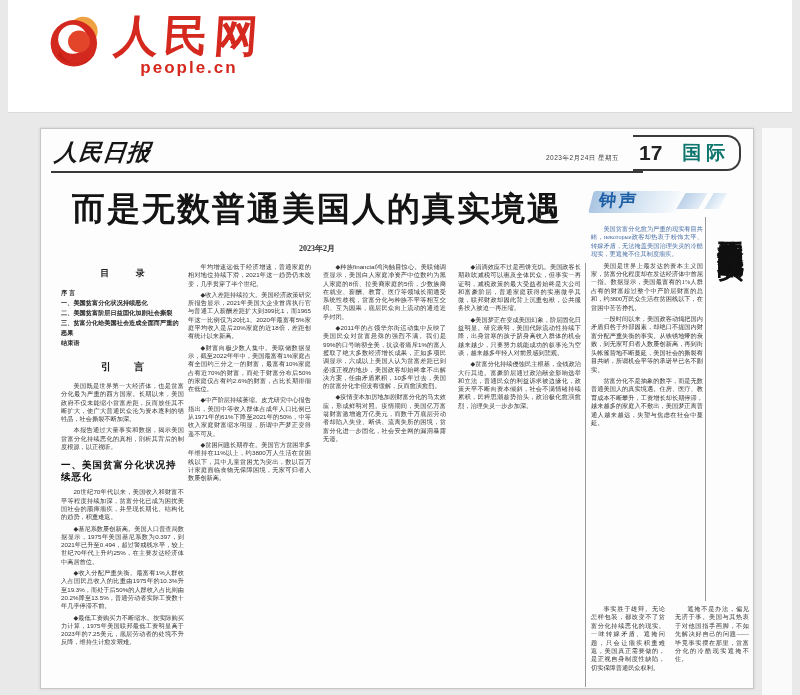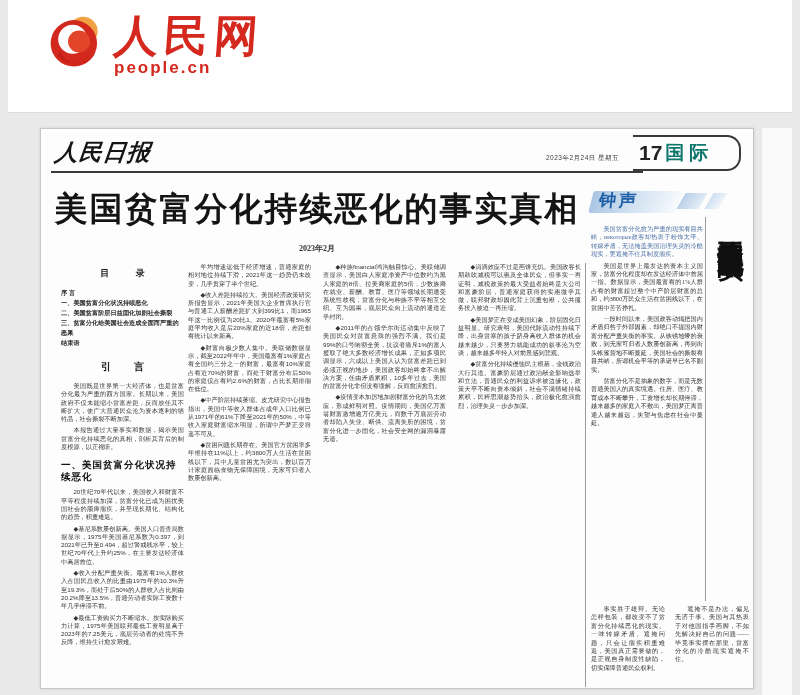--- a/index.html
+++ b/index.html
@@ -16,21 +16,21 @@
   .logo{position:absolute;left:38px;top:12px;display:flex;align-items:flex-start;cursor:pointer;}
   .logo-icon{display:block;}
   .logo-text{margin-left:10px;}
   .logo-cn{
     font-family:"DejaVu Serif","Liberation Serif",serif;
     font-weight:bold;color:#d5281e;font-size:44px;line-height:48px;
     letter-spacing:6px;transform:skewX(-4deg);
   }
   .logo-en{
     color:#d5281e;font-weight:bold;font-size:17px;letter-spacing:2px;
-    margin-top:-2px;
+    margin-top:-2px;text-align:center;
   }
   
   .paper{
     position:absolute;left:40px;top:128px;width:712px;height:559px;
     background:#fdfdfd;border:1px solid #c6c6c6;overflow:hidden;
     box-shadow:0 0 3px rgba(0,0,0,.12);
   }
   .right-strip{
     position:absolute;left:762px;top:128px;width:30px;height:567px;
     background:#fafafa;
@@ -49,21 +49,21 @@
   .mast-rule{
     position:absolute;left:10px;top:42px;width:592px;height:2px;background:#3a3a3a;
   }
   .page-tab{
     position:absolute;left:592px;top:6px;width:108px;height:36px;
     border:2px solid #3a3a3a;border-left:none;
     border-radius:0 14px 14px 0;
     display:flex;align-items:center;justify-content:flex-start;
     padding-left:6px;box-sizing:border-box;background:#fdfdfd;
   }
-  .pageno{font-size:21px;font-weight:bold;color:#222;margin-right:3px;}
+  .pageno{font-size:21px;font-weight:bold;color:#222;margin-right:20px;}
   .section-name{font-size:19px;font-weight:bold;color:#0f766e;letter-spacing:5px;}
   
   .headline{
     position:absolute;left:12px;top:58px;width:528px;margin:0;
     text-align:center;font-size:33px;font-weight:900;color:#141414;
     letter-spacing:2px;font-family:"Liberation Sans","DejaVu Sans",sans-serif;
     filter:blur(.2px);
   }
   .dateline{
     position:absolute;left:12px;top:114px;width:528px;text-align:center;
@@ -157,21 +157,21 @@
 <div class="paper">
 
   <span class="masthead">人民日报</span>
   <span class="issue-date">2023年2月24日 星期五</span>
   <div class="mast-rule"></div>
   <div class="page-tab">
     <span class="pageno">17</span>
     <span class="section-name">国际</span>
   </div>
 
-  <h1 class="headline">美国贫富分化持续恶化的事实真相</h1>
+  <h1 class="headline">而是无数普通美国人的真实境遇</h1>
   <div class="dateline">2023年2月</div>
 
   <div class="col c1">
     <div class="toc">
       <div class="toc-title">目 录</div>
       <div>
           <div class="toc-item">序 言</div>
           <div class="toc-item">一、美国贫富分化状况持续恶化</div>
           <div class="toc-item">二、美国贫富阶层日益固化加剧社会撕裂</div>
           <div class="toc-item">三、贫富分化给美国社会造成全面而严重的恶果</div>

